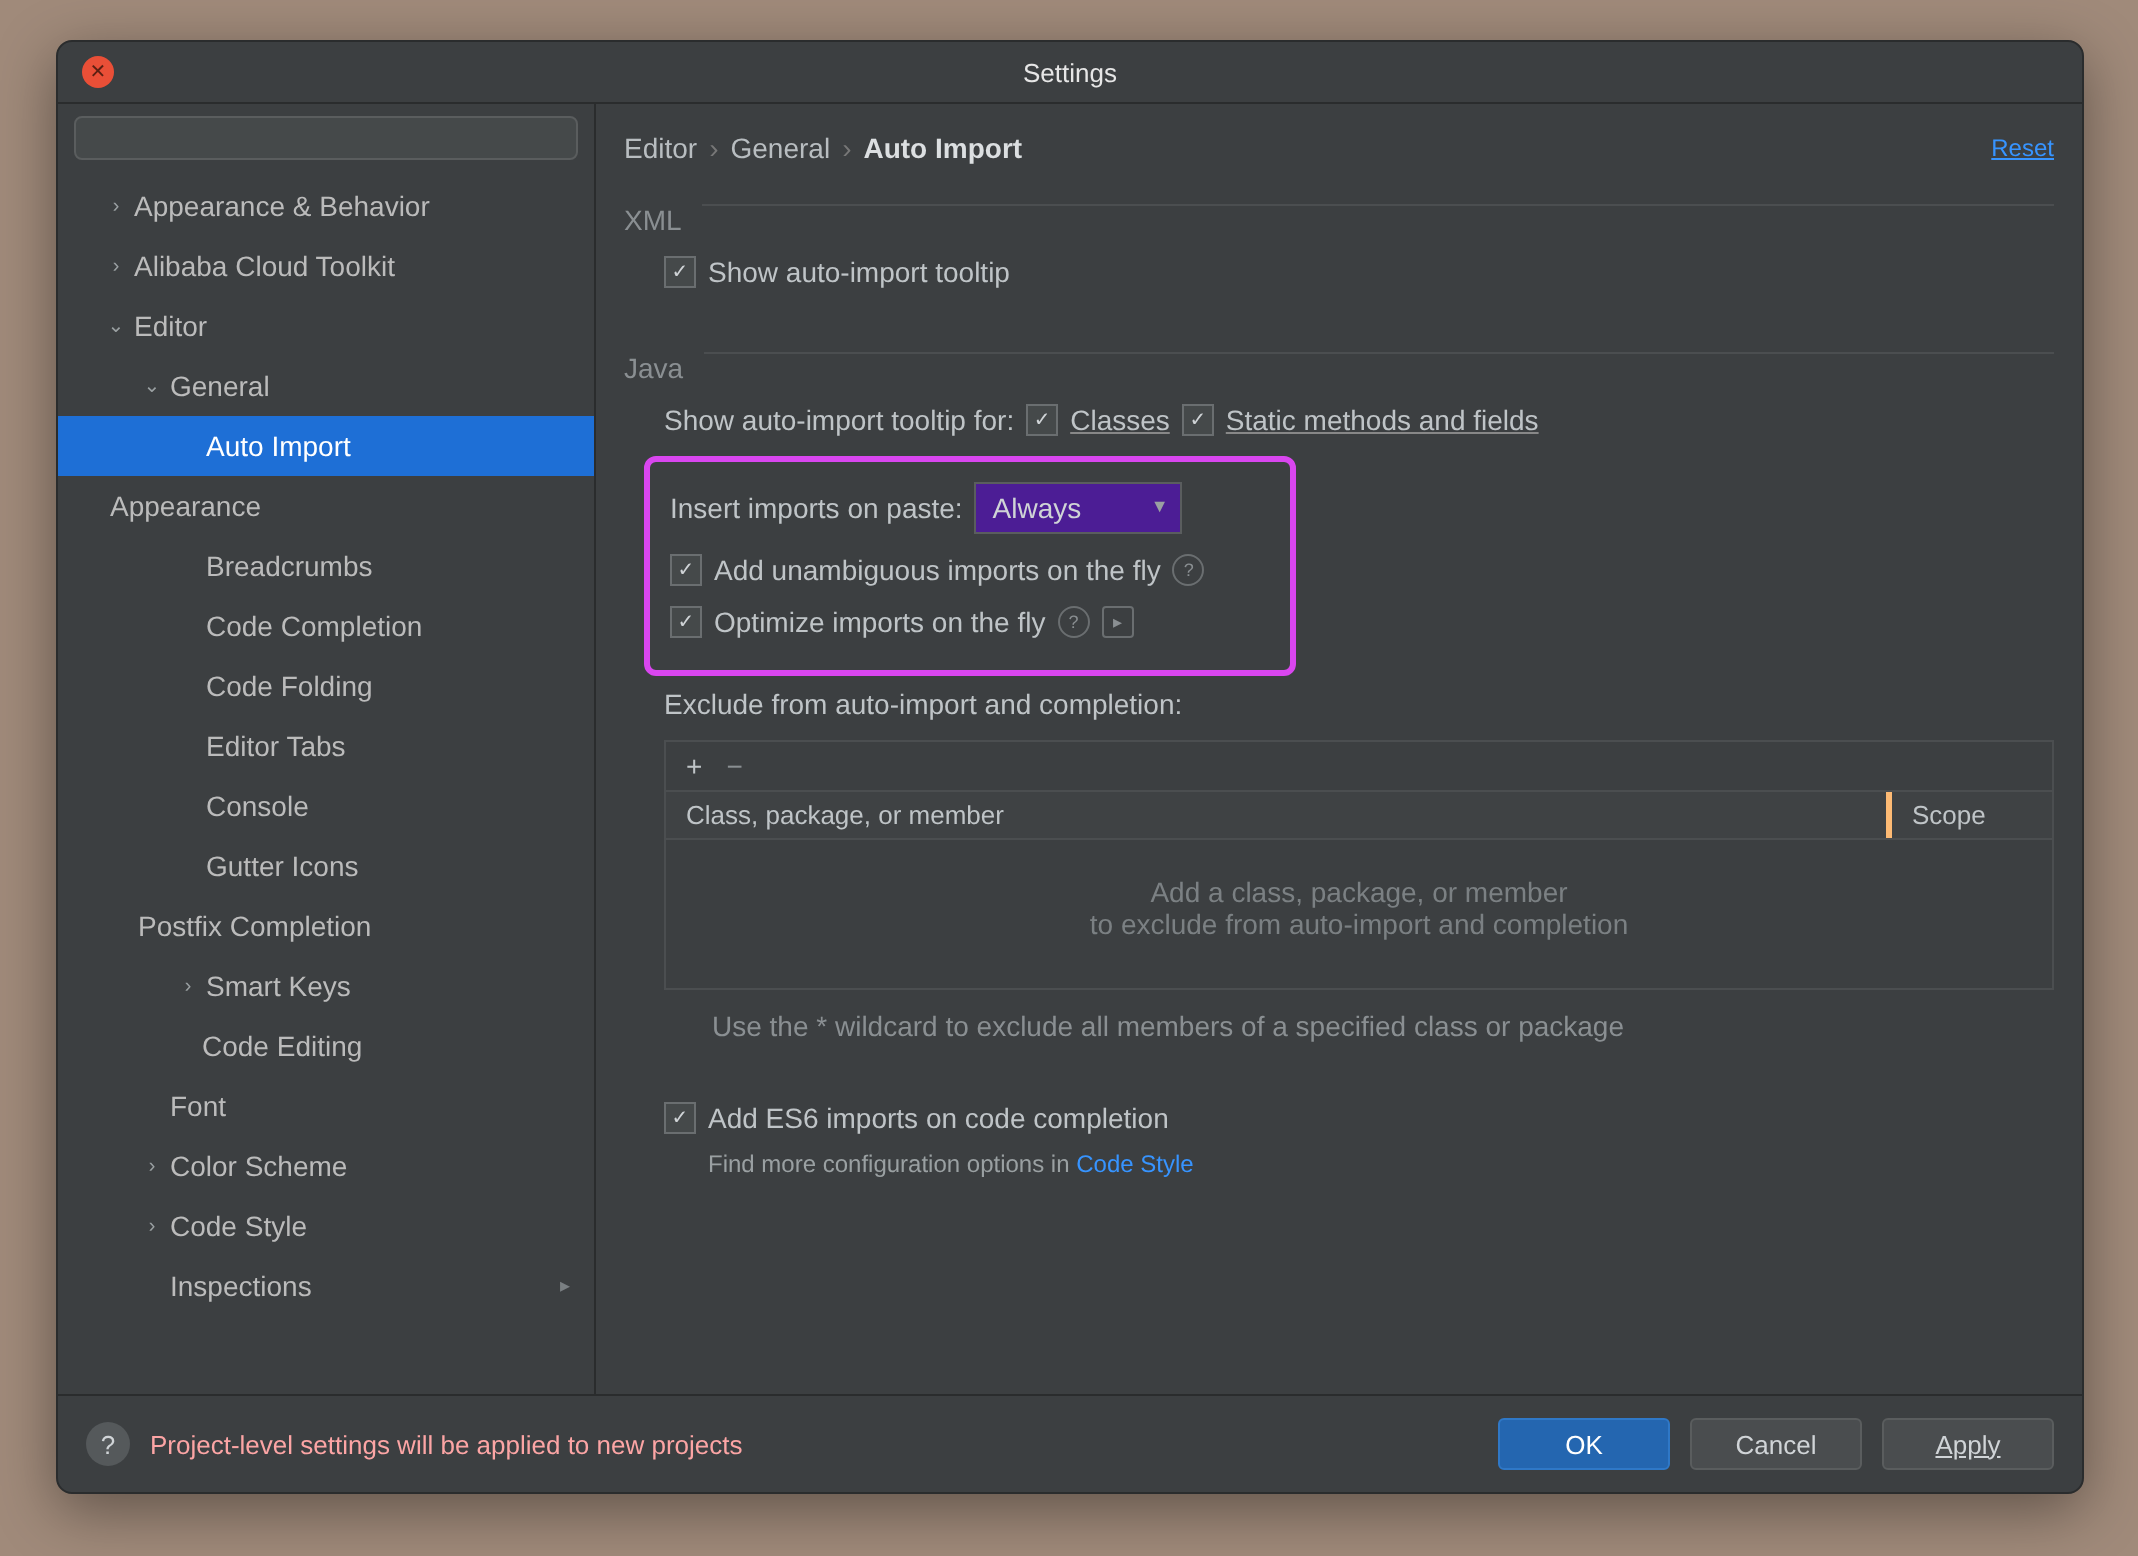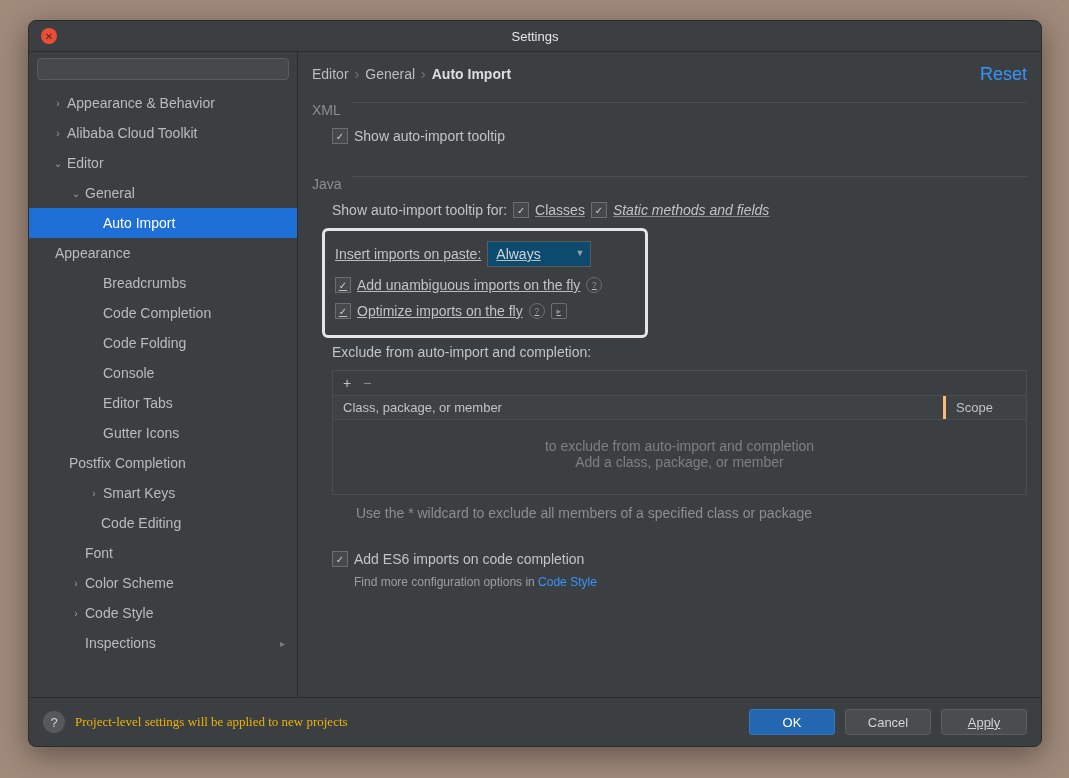--- a/index.html
+++ b/index.html
@@ -137,21 +137,22 @@
     display: flex;
     gap: 6px;
     color: #b8bdc0;
     font-size: 14px;
   }
   .breadcrumbs .sep { color: #777; }
   .breadcrumbs .last { font-weight: 600; color: #dcdfe1; }
   .reset-link {
     color: #3794ff;
     cursor: pointer;
-    font-size: 18px;
+    font-size: 12px;
+    text-decoration: underline;
   }
   .panel-body {
     flex: 1;
     overflow-y: auto;
     padding: 4px 14px 10px 14px;
   }
   .section-title {
     color: #8a8f92;
     font-size: 14px;
     margin-top: 2px;
@@ -182,21 +183,21 @@
     display: inline-flex;
     align-items: center;
     justify-content: center;
     color: #cfd3d6;
     font-size: 10px;
     cursor: pointer;
   }
   .checkbox.checked::after { content: "✓"; }
   .select {
     border: 1px solid #5a5d5e;
-    background: #0c4a6e;
+    background: #4c1d95;
     padding: 2px 22px 2px 8px;
     color: #cfd3d6;
     position: relative;
     cursor: pointer;
     height: 20px;
     display: inline-flex;
     align-items: center;
     min-width: 72px;
   }
   .select .caret {
@@ -215,27 +216,26 @@
     align-items: center;
     justify-content: center;
     font-size: 9px;
     color: #8a8f92;
     cursor: pointer;
   }
   .modified-icon {
     border-radius: 2px;
   }
   .highlight-box {
-    border: 3px solid #e5e5e5;
+    border: 3px solid #d946ef;
     border-radius: 6px;
     padding: 10px 10px 6px 10px;
     margin-left: -10px;
     margin-bottom: 6px;
     width: 300px;
-    text-decoration: underline;
   }
   .exclude-table {
     border: 1px solid #4b4e50;
     margin-top: 6px;
   }
   .exclude-toolbar {
     display: flex;
     gap: 12px;
     padding: 4px 10px;
     border-bottom: 1px solid #4b4e50;
@@ -277,24 +277,23 @@
     border-radius: 50%;
     background: #55595b;
     color: #d0d4d7;
     display: flex;
     align-items: center;
     justify-content: center;
     cursor: pointer;
     font-size: 13px;
   }
   .footer-note {
-    color: #eab308;
+    color: #fca5a5;
     font-size: 13px;
     flex: 1;
-    font-family: Liberation Serif, serif;
   }
   .btn {
     min-width: 64px;
     height: 24px;
     border: 1px solid #5a5d5e;
     background: #4a4d4f;
     color: #d0d4d7;
     border-radius: 3px;
     display: inline-flex;
     align-items: center;
@@ -368,25 +367,25 @@
           <div class="tree-item" style="padding-left: 58px;">
             <span class="arrow blank">›</span>
             <span class="lbl">Code Completion</span>
           </div>
           <div class="tree-item" style="padding-left: 58px;">
             <span class="arrow blank">›</span>
             <span class="lbl">Code Folding</span>
           </div>
           <div class="tree-item" style="padding-left: 58px;">
             <span class="arrow blank">›</span>
+            <span class="lbl">Editor Tabs</span>
+          </div>
+          <div class="tree-item" style="padding-left: 58px;">
+            <span class="arrow blank">›</span>
             <span class="lbl">Console</span>
-          </div>
-          <div class="tree-item" style="padding-left: 58px;">
-            <span class="arrow blank">›</span>
-            <span class="lbl">Editor Tabs</span>
           </div>
           <div class="tree-item" style="padding-left: 58px;">
             <span class="arrow blank">›</span>
             <span class="lbl">Gutter Icons</span>
           </div>
           <div class="tree-item" style="padding-left: 24px;">
             <span class="arrow blank">›</span>
             <span class="lbl">Postfix Completion</span>
           </div>
           <div class="tree-item" style="padding-left: 58px;">
@@ -445,21 +444,21 @@
         <div class="section-title">
           <span>Java</span>
           <span class="rule"></span>
         </div>
         <div class="section-body">
           <div class="row">
             <span>Show auto-import tooltip for:</span>
             <span class="checkbox checked"></span>
             <span style="text-decoration:underline; text-decoration-color:#888;">Classes</span>
             <span class="checkbox checked"></span>
-            <span style="text-decoration:underline; text-decoration-color:#888;font-style:italic;">Static methods and fields</span>
+            <span style="text-decoration:underline; text-decoration-color:#888;">Static methods and fields</span>
           </div>
 
           <div class="highlight-box">
             <div class="row">
               <span>Insert imports on paste:</span>
               <span class="select">
                 <span>Always</span>
                 <span class="caret">▼</span>
               </span>
             </div>
@@ -482,22 +481,22 @@
           <div class="exclude-table">
             <div class="exclude-toolbar">
               <span style="color:#bfc4c7;">+</span>
               <span>−</span>
             </div>
             <div class="exclude-header">
               <div class="col1">Class, package, or member</div>
               <div class="col2">Scope</div>
             </div>
             <div class="exclude-placeholder">
+              <div>Add a class, package, or member</div>
               <div>to exclude from auto-import and completion</div>
-              <div>Add a class, package, or member</div>
             </div>
           </div>
           <div class="exclude-hint">Use the * wildcard to exclude all members of a specified class or package</div>
         </div>
 
         <div class="section-body">
           <div class="row">
             <span class="checkbox checked"></span>
             <span>Add ES6 imports on code completion</span>
           </div>

